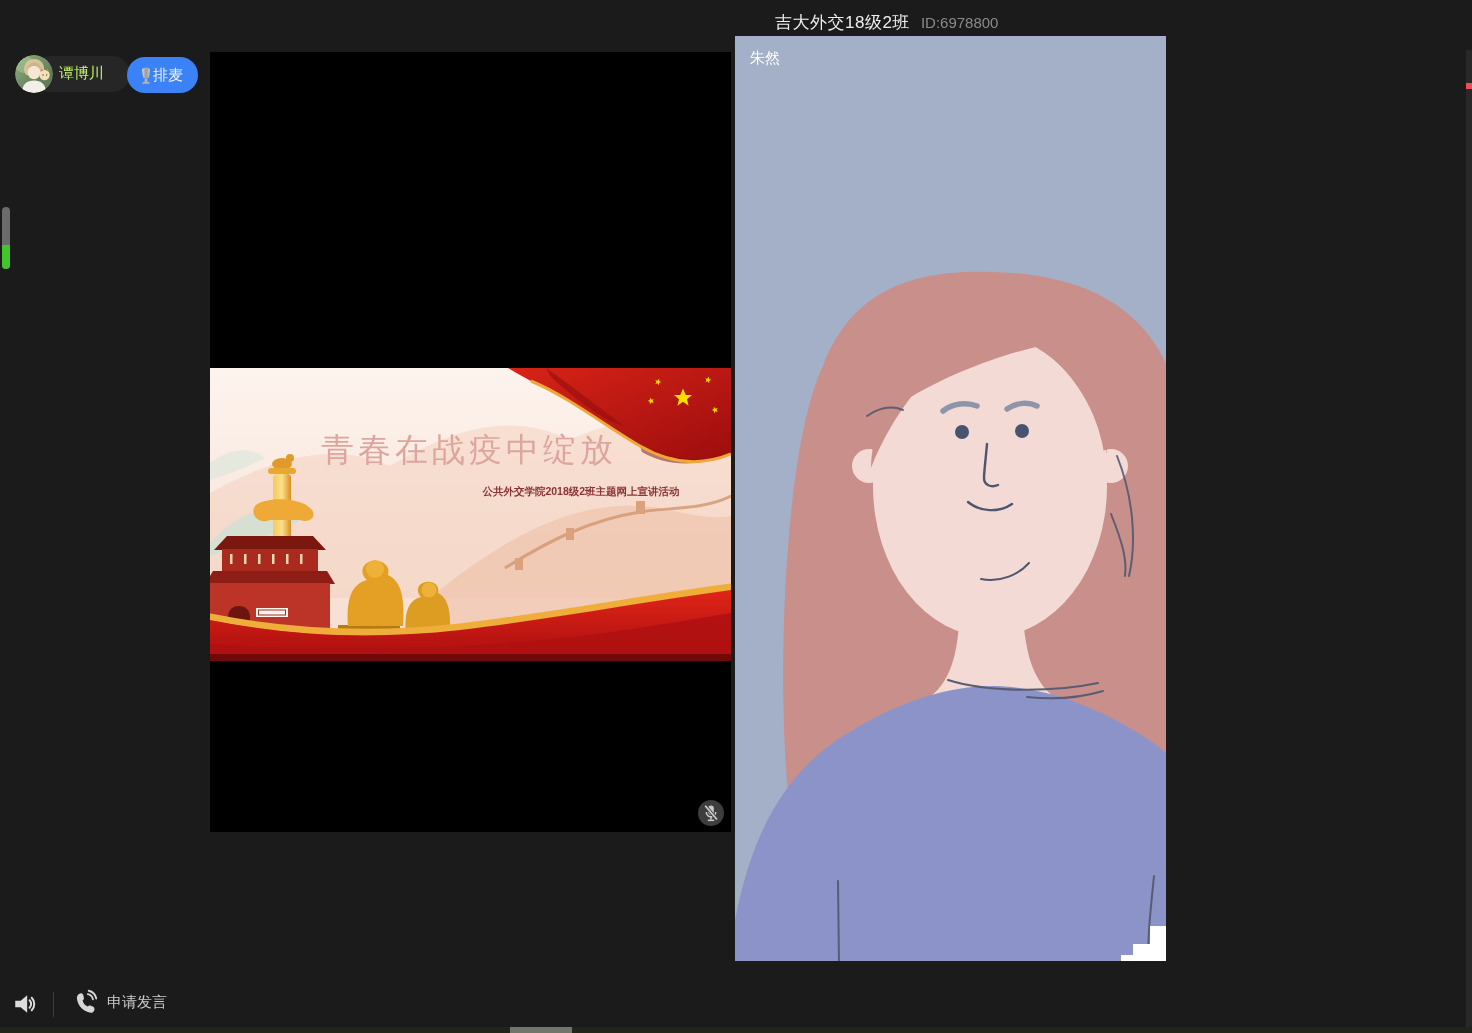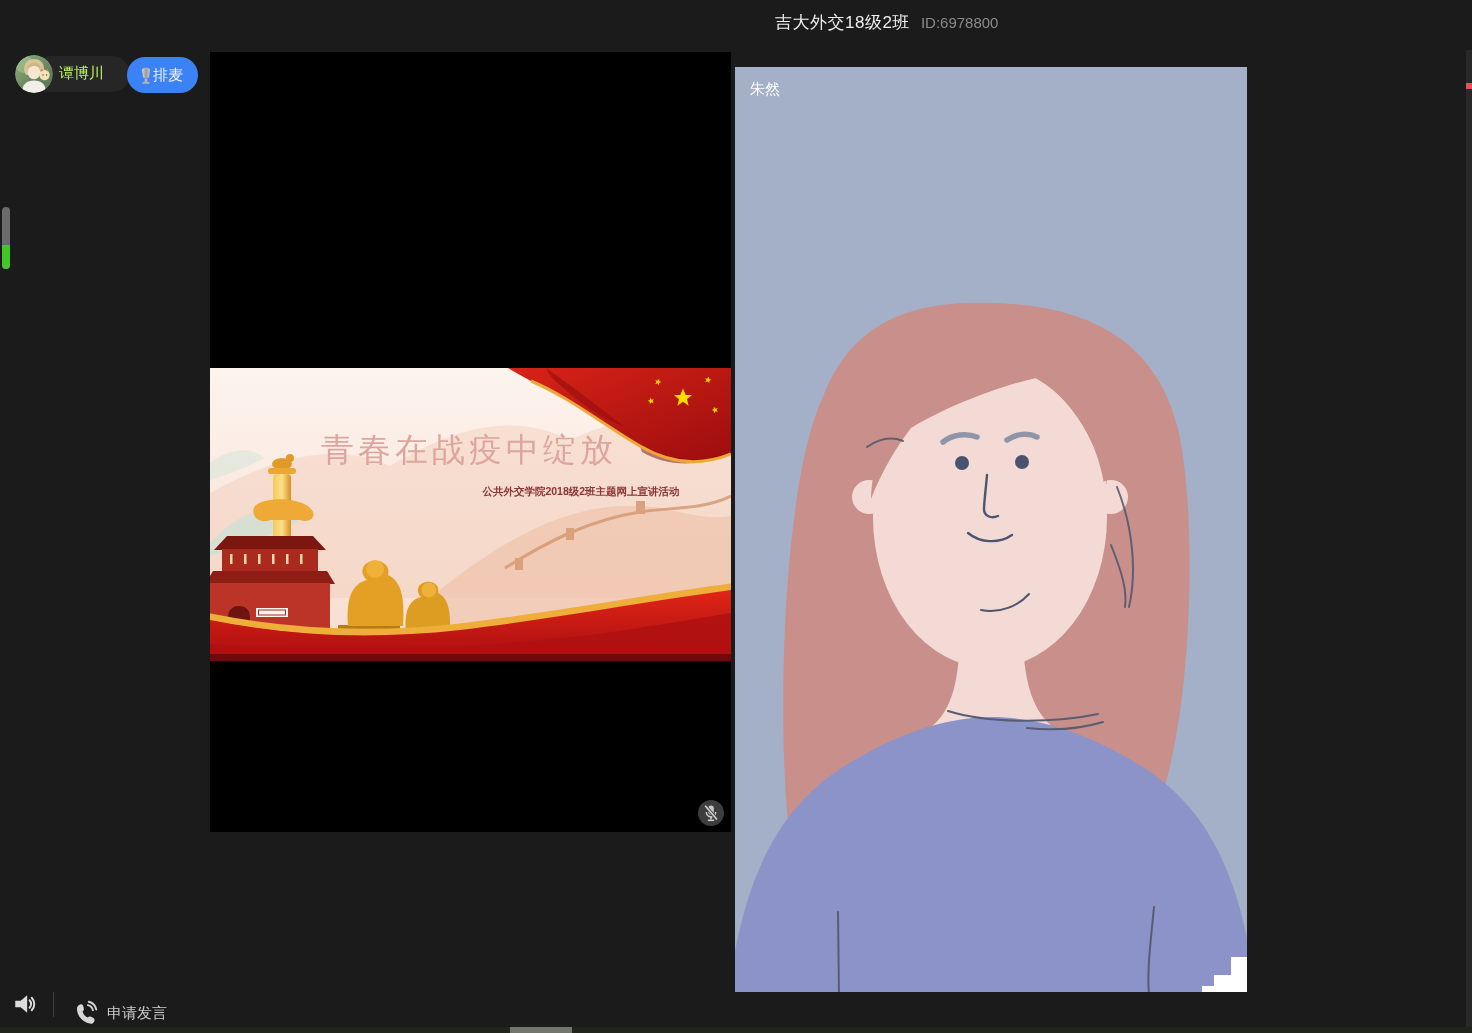--- a/index.html
+++ b/index.html
@@ -22,30 +22,30 @@
   .queue-btn span{color:#f2f2f2;font-size:15px;white-space:nowrap;}
 
   
   .vol-meter{position:absolute;left:2px;top:207px;width:8px;height:62px;background:#6b6b6b;border-radius:4px;overflow:hidden;}
   .vol-fill{position:absolute;left:0;bottom:0;width:100%;height:24px;background:#41c728;}
 
   
   .video-left{position:absolute;left:210px;top:52px;width:521px;height:780px;background:#000;overflow:hidden;}
   .banner{position:absolute;left:0;top:316px;width:521px;height:293px;}
   .mic-muted{position:absolute;right:7px;bottom:6px;width:26px;height:26px;border-radius:50%;background:rgba(72,72,72,.85);}
-  .video-right{position:absolute;left:735px;top:67px;width:512px;height:925px;background:#8b5cf6;overflow:hidden;}
+  .video-right{position:absolute;left:735px;top:36px;width:431px;height:925px;background:#8b5cf6;overflow:hidden;}
   .cam-name{position:absolute;left:15px;top:13px;color:#fff;font-size:15px;z-index:3;}
   .illu{position:absolute;left:0;top:0;width:520px;height:925px;}
   .signal{position:absolute;right:0;bottom:0;width:45px;height:35px;z-index:3;}
 
   
   .bottom-bar{position:absolute;left:0;top:977px;width:100%;height:50px;}
   .spk-btn{position:absolute;left:12px;top:14px;width:28px;height:26px;cursor:pointer;}
   .bb-div{position:absolute;left:53px;top:15px;width:1px;height:25px;background:#3c3c3c;}
-  .req-btn{position:absolute;left:72px;top:23px;display:flex;align-items:center;gap:9px;cursor:pointer;}
+  .req-btn{position:absolute;left:72px;top:12px;display:flex;align-items:center;gap:9px;cursor:pointer;}
   .req-btn span{color:#cbcbcb;font-size:15px;white-space:nowrap;}
 
   
   .vscroll{position:absolute;right:0;top:50px;width:6px;height:983px;background:#282828;}
   .vmark{position:absolute;left:0;top:33px;width:6px;height:6px;background:#ee4d5c;}
   .hscroll{position:absolute;left:0;top:1027px;width:1472px;height:6px;background:#21241b;}
   .hthumb{position:absolute;left:510px;top:0;width:62px;height:6px;background:#71756c;}
 
   svg{display:block;}
   .serifT{font-family:"DejaVu Serif","Liberation Serif",serif;}

